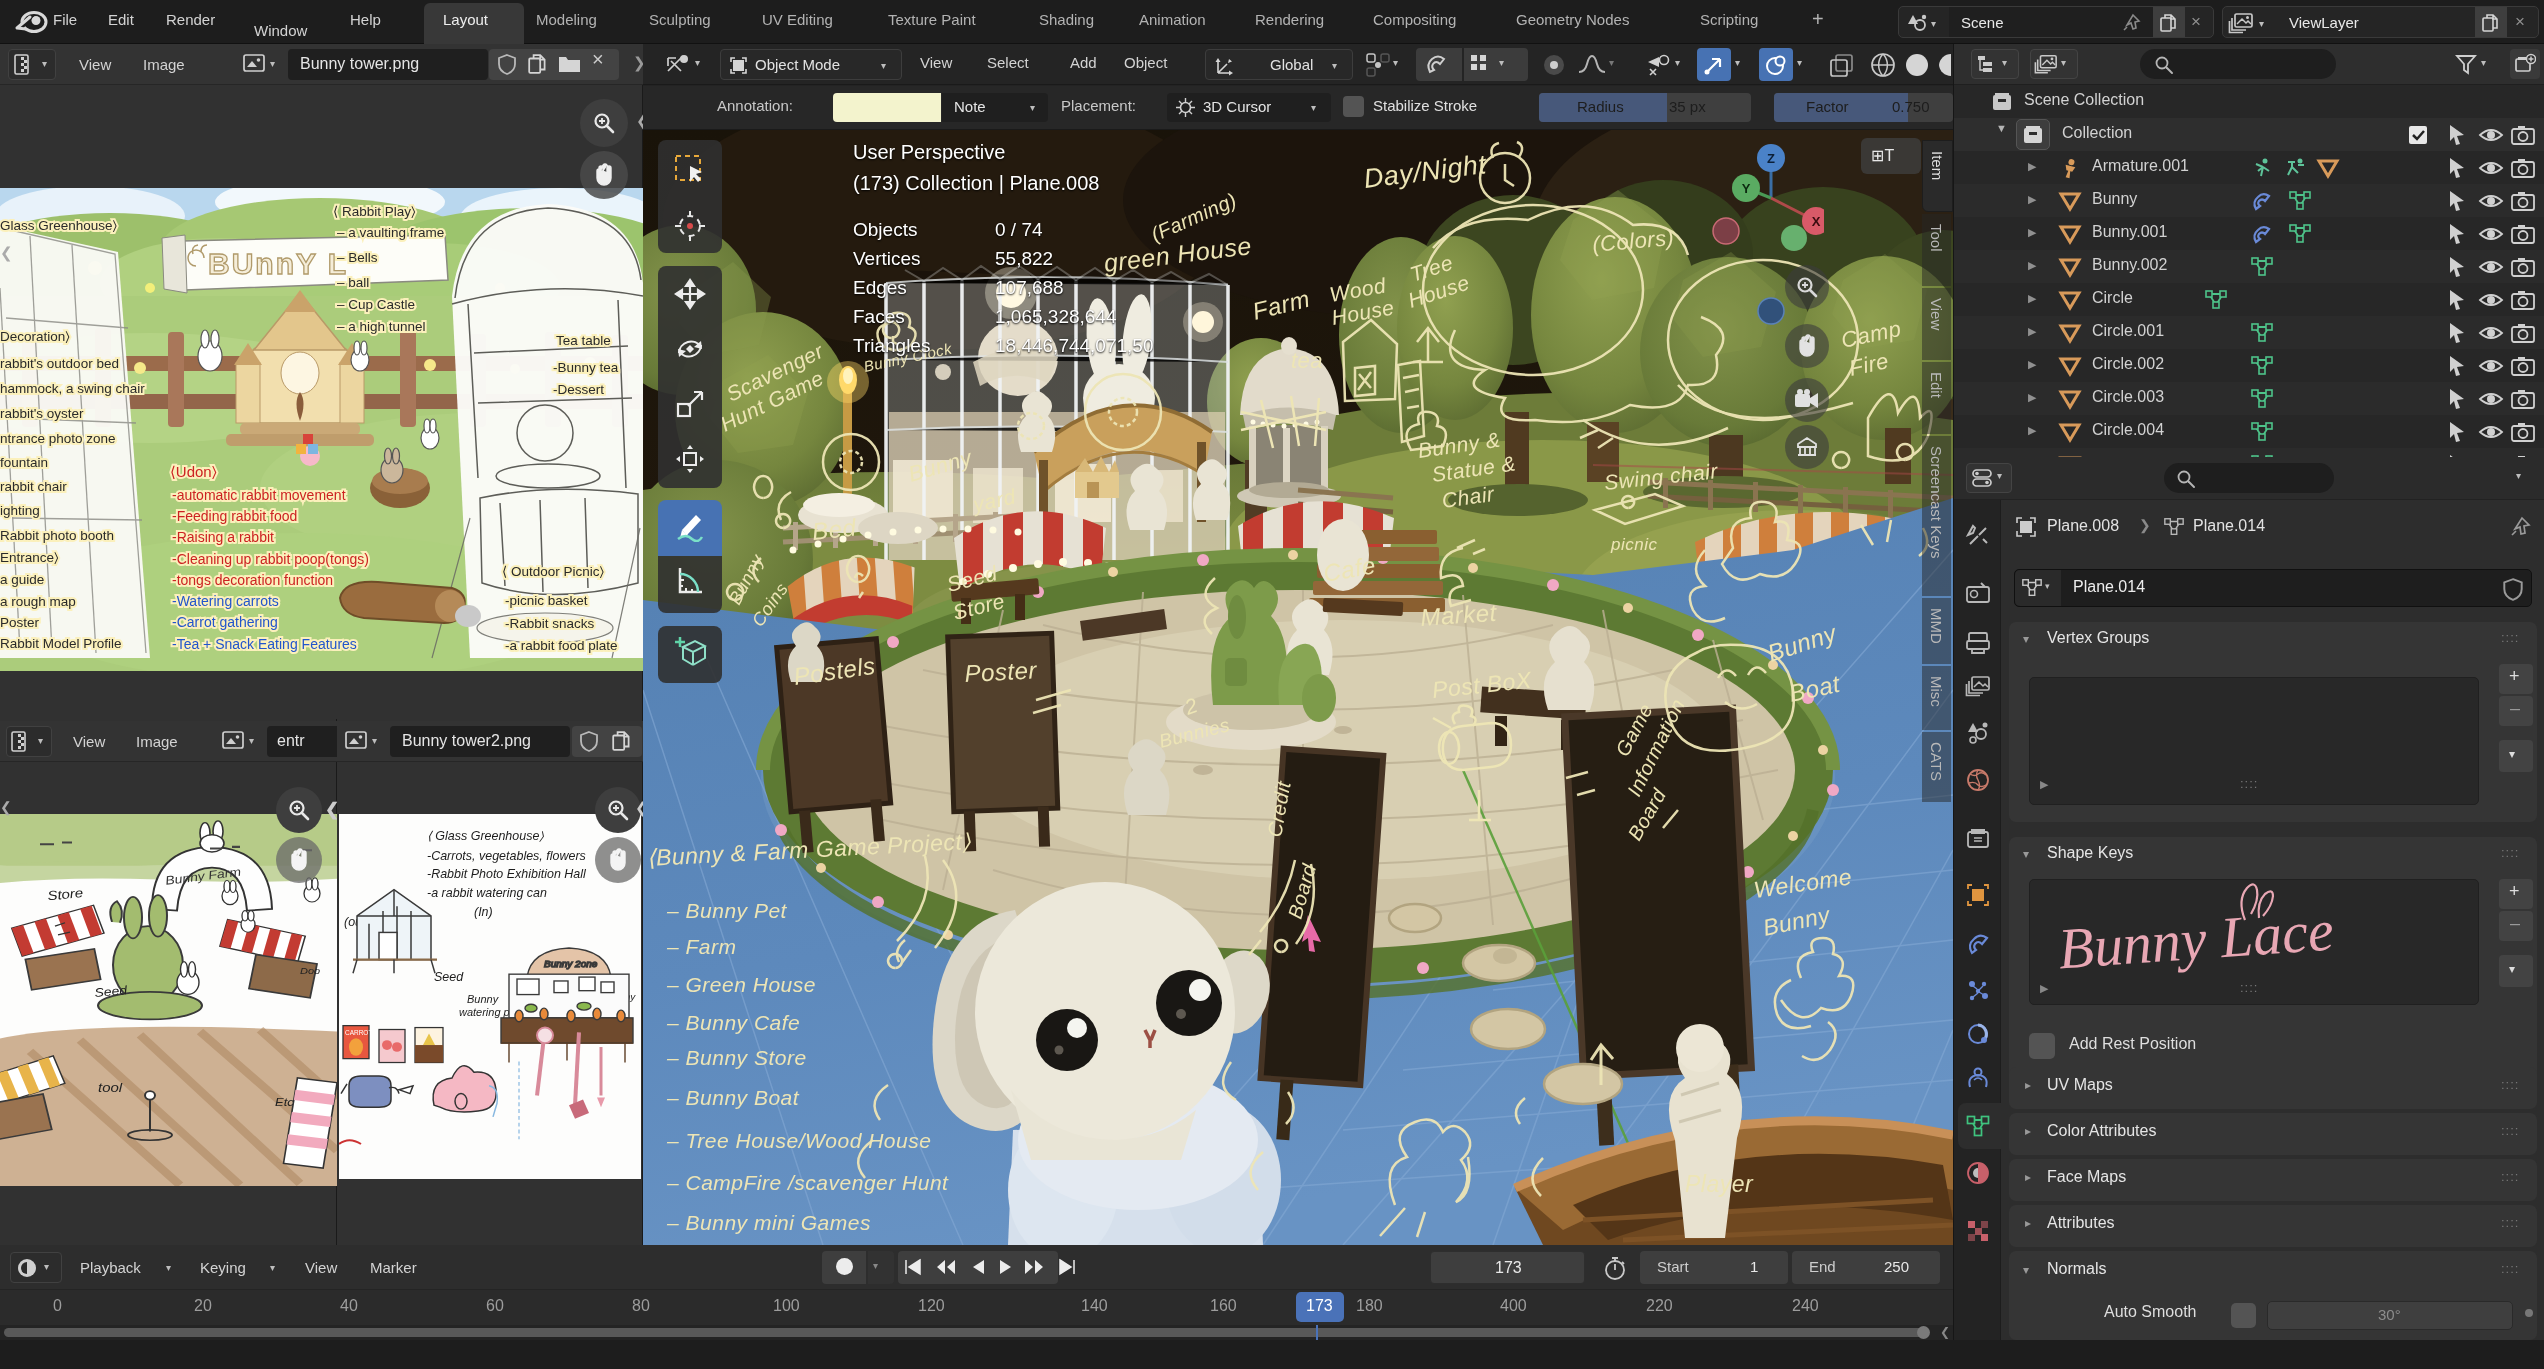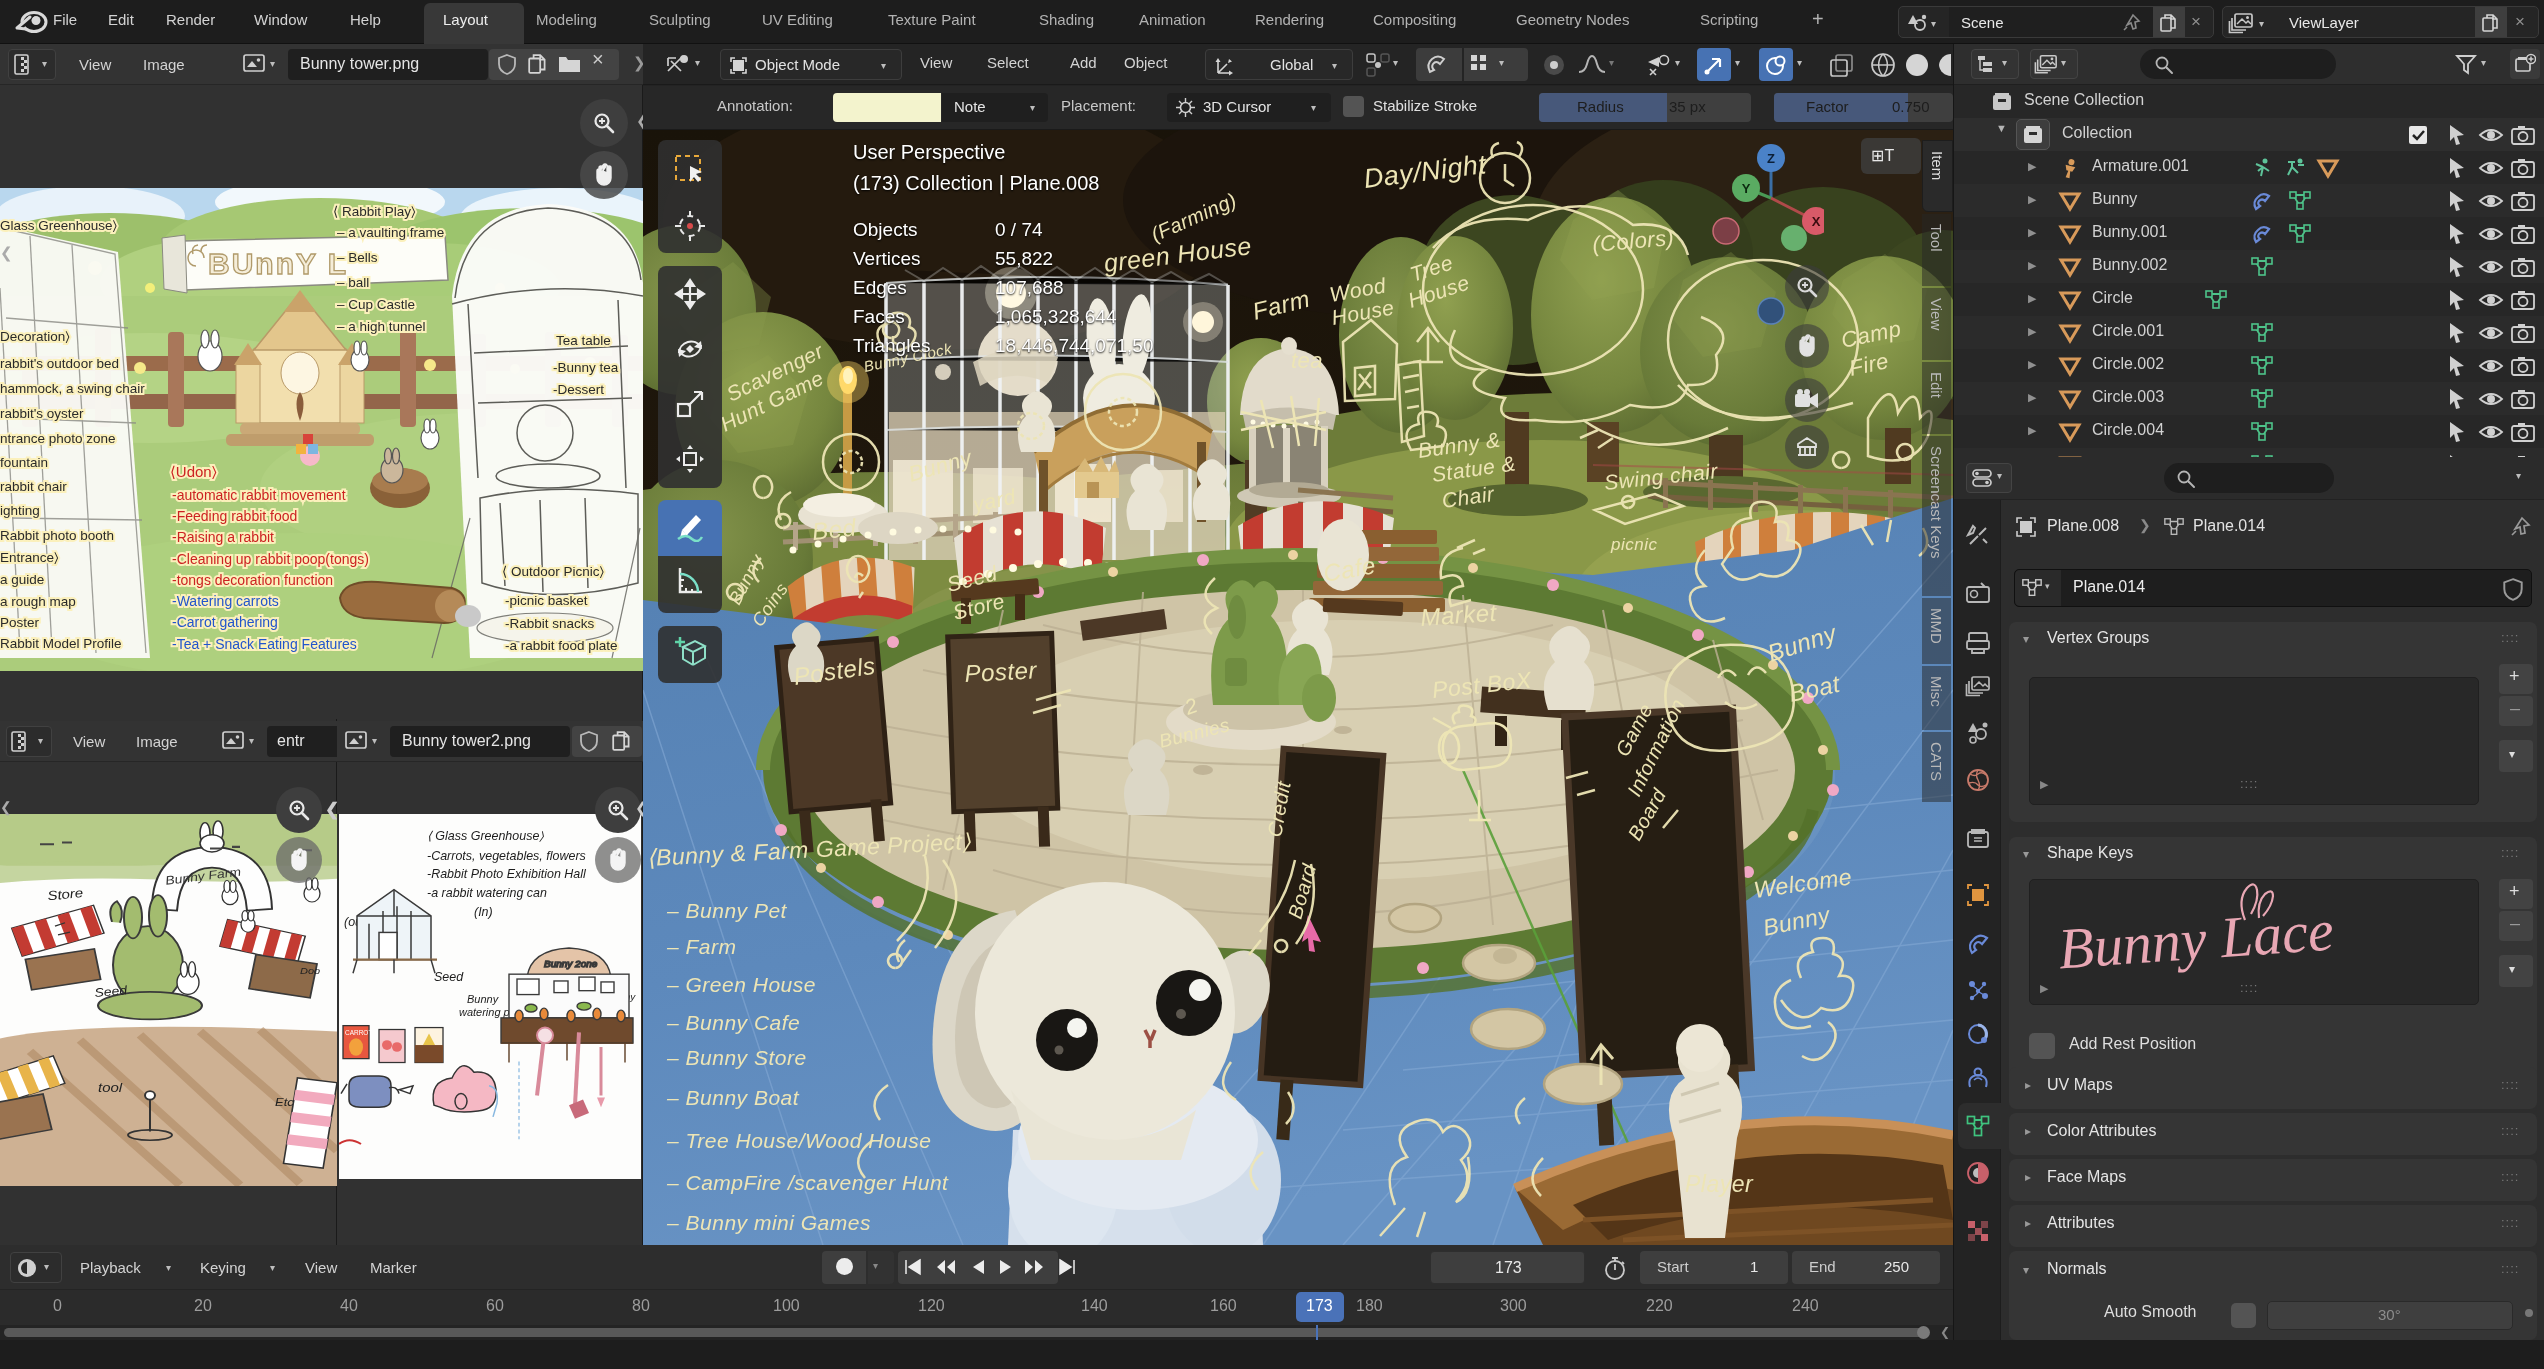--- a/index.html
+++ b/index.html
@@ -21,21 +21,21 @@
 
   <svg class="abs" style="left:14px;top:7px;" width="34" height="30" viewBox="0 0 34 30">
     <ellipse cx="20" cy="15" rx="12" ry="9.5" fill="none" stroke="#d9d9d9" stroke-width="3"></ellipse>
     <circle cx="22" cy="13.5" r="4.5" fill="#d9d9d9"></circle>
     <path d="M2 22 L14 9 L20 9 L7 24 Z" fill="#1d1d1d"></path>
     <path d="M16 10 L3 21 M3 21 L12 22" stroke="#d9d9d9" stroke-width="3" fill="none" stroke-linecap="round"></path>
   </svg>
   <div class="abs txt" style="left:53px;top:11px;">File</div>
   <div class="abs txt" style="left:108px;top:11px;">Edit</div>
   <div class="abs txt" style="left:166px;top:11px;">Render</div>
-  <div class="abs txt" style="left:254px;top:11px;text-align:right;">Window</div>
+  <div class="abs txt" style="left:254px;top:22px;text-align:right;">Window</div>
   <div class="abs txt" style="left:350px;top:11px;">Help</div>
   <div class="abs" style="left:424px;top:3px;width:100px;height:41px;background:#383838;border-radius:6px 6px 0 0;"></div>
   <div class="abs" style="left:443px;top:11px;color:#eeeeee;font-size:15px;">Layout</div>
   <div class="abs txt" style="left:536px;top:11px;color:#b3b3b3;">Modeling</div>
   <div class="abs txt" style="left:649px;top:11px;color:#b3b3b3;">Sculpting</div>
   <div class="abs txt" style="left:762px;top:11px;color:#b3b3b3;">UV Editing</div>
   <div class="abs txt" style="left:888px;top:11px;color:#b3b3b3;">Texture Paint</div>
   <div class="abs txt" style="left:1039px;top:11px;color:#b3b3b3;">Shading</div>
   <div class="abs txt" style="left:1139px;top:11px;color:#b3b3b3;">Animation</div>
   <div class="abs txt" style="left:1255px;top:11px;color:#b3b3b3;">Rendering</div>
@@ -1908,21 +1908,21 @@
     <div class="abs" style="left:53px;top:7px;">0</div>
     <div class="abs" style="left:194px;top:7px;">20</div>
     <div class="abs" style="left:340px;top:7px;">40</div>
     <div class="abs" style="left:486px;top:7px;">60</div>
     <div class="abs" style="left:632px;top:7px;">80</div>
     <div class="abs" style="left:773px;top:7px;">100</div>
     <div class="abs" style="left:918px;top:7px;">120</div>
     <div class="abs" style="left:1081px;top:7px;text-align:center;">140</div>
     <div class="abs" style="left:1210px;top:7px;">160</div>
     <div class="abs" style="left:1356px;top:7px;">180</div>
-    <div class="abs" style="left:1500px;top:7px;">300</div>
+    <div class="abs" style="left:1500px;top:7px;">400</div>
     <div class="abs" style="left:1646px;top:7px;">220</div>
     <div class="abs" style="left:1792px;top:7px;">240</div>
     <div class="abs" style="left:1296px;top:2px;width:48px;height:30px;background:#4a72b8;border-radius:5px;">
           <div class="abs" style="left:10px;top:5px;color:#fff;font-size:16px;">173</div>
         </div>
   </div>
 
   <div class="abs" style="left:0;top:80px;width:1953px;height:15px;background:#242424;">
     <div class="abs" style="left:4px;top:3px;width:1924px;height:9px;background:#595959;border-radius:5px;"></div>
     <div class="abs" style="left:1917px;top:1px;width:13px;height:13px;background:#7a7a7a;border-radius:50%;"></div>

